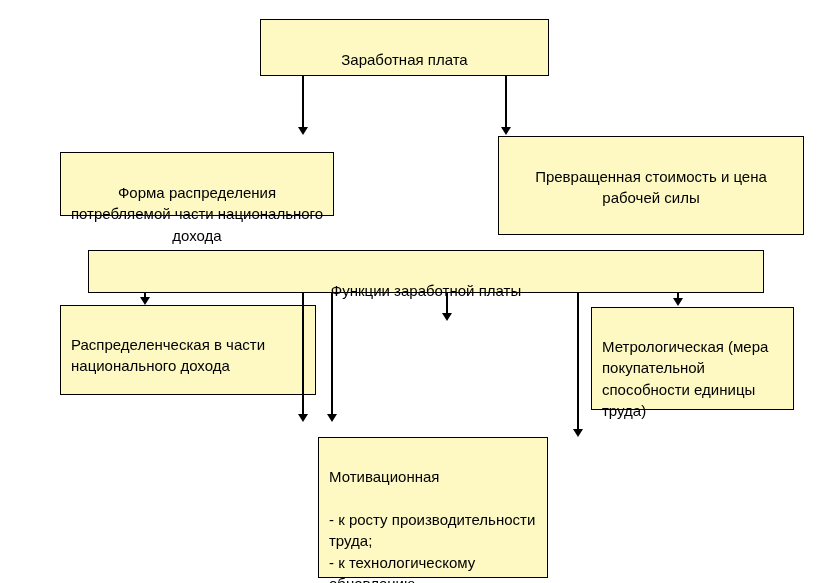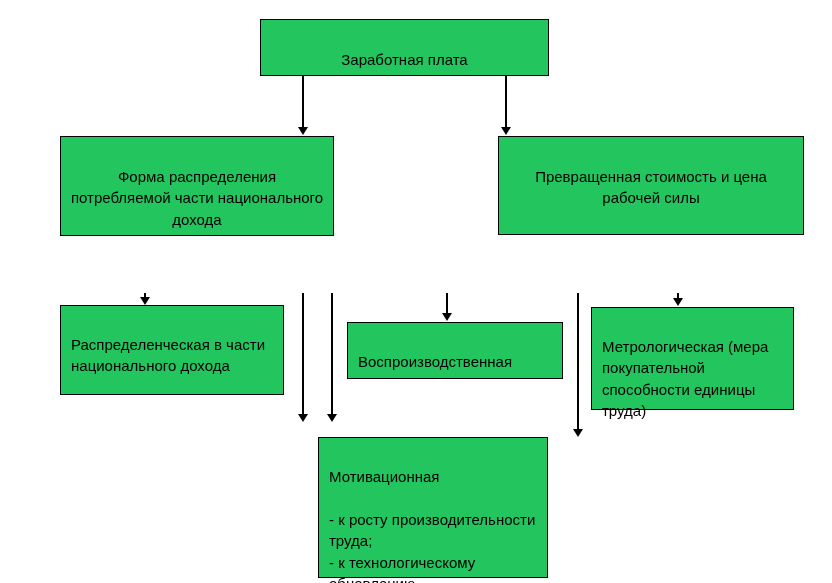--- a/index.html
+++ b/index.html
@@ -13,21 +13,21 @@
     height: 583px;
     background: #ffffff;
     font-family: "Liberation Sans", sans-serif;
     color: #000000;
     overflow: hidden;
   }
   .box {
     position: absolute;
     box-sizing: border-box;
     border: 1.5px solid #000000;
-    background: #22c55e;
+    background: #fef9c3;
     font-size: 15px;
     line-height: 21.5px;
     padding: 6px 10px;
     white-space: pre-line;
     text-align: left;
   }
   .box.center {
     text-align: center;
     padding: 7px 8px 6px;
   }
@@ -55,40 +55,40 @@
 </style>
 </head>
 <body>
 
 <div class="canvas">
 
   <div class="box center" style="left:260px; top:19px; width:289px; height:57px">
     <span>Заработная плата</span>
   </div>
 
-  <div class="box center" style="left:60px; top:136px; width:274px; height:100px">
+  <div class="box center" style="left:60px; top:152px; width:274px; height:64px">
     <span>Форма распределения
 потребляемой части национального
 дохода</span>
   </div>
 
   <div class="box center" style="left:498px; top:136px; width:306px; height:99px">
     <span>Превращенная стоимость и цена
 рабочей силы</span>
   </div>
 
+  <div class="box center" style="left:88px; top:250px; width:676px; height:43px">
+    <span>Функции заработной платы</span>
+  </div>
 
-  <div class="box" style="left:60px; top:305px; width:224px; height:90px">
+  <div class="box" style="left:60px; top:305px; width:256px; height:90px">
     <span>Распределенческая в части
 национального дохода</span>
   </div>
 
-  <div class="box" style="left:347px; top:322px; width:216px; height:57px">
-    <span>Воспроизводственная</span>
-  </div>
 
   <div class="box" style="left:591px; top:307px; width:203px; height:103px">
     <span>Метрологическая (мера
 покупательной
 способности единицы
 труда)</span>
   </div>
 
 
   <div class="box" style="left:318px; top:437px; width:230px; height:141px">

